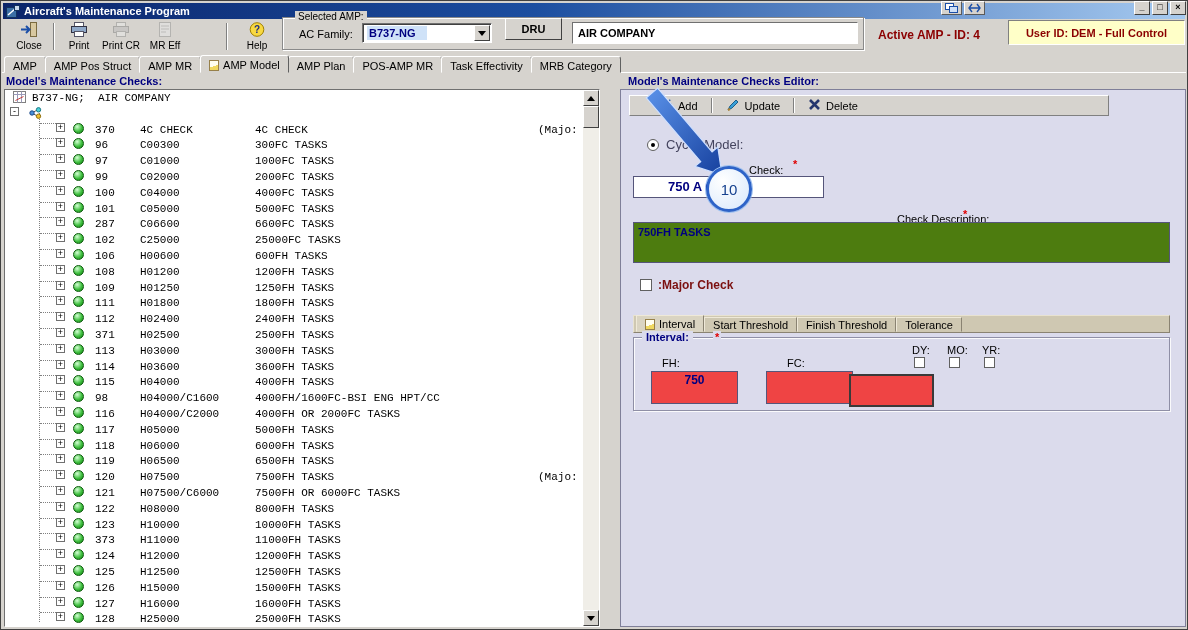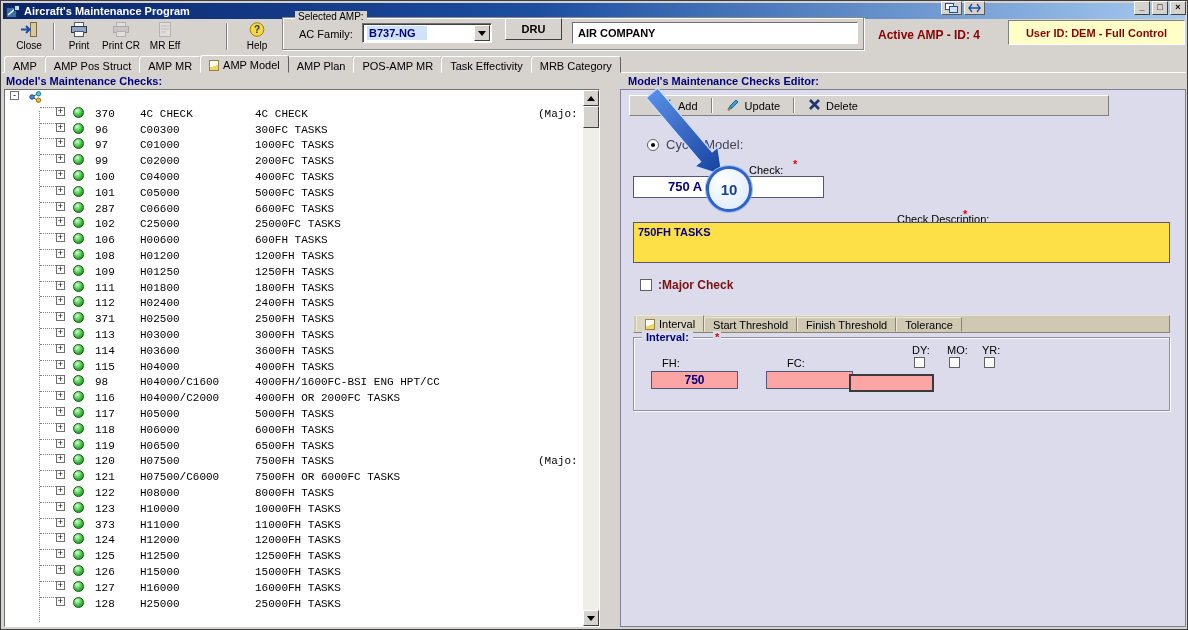--- a/index.html
+++ b/index.html
@@ -75,44 +75,44 @@
   .radio-row { position:absolute; left:26px; top:47px; display:flex; align-items:center; gap:7px; }
   .radio { width:12px; height:12px; border-radius:50%; background:#fff; border:1px solid #606060; position:relative; }
   .radio::after { content:""; position:absolute; left:3px; top:3px; width:4px; height:4px; border-radius:50%; background:#000; }
   .radio-label { font-size:13px; color:#44445e; }
   .check-label { position:absolute; left:128px; top:74px; }
   .ast { color:#e00000; font-weight:bold; }
   .ast1 { position:absolute; left:172px; top:68px; }
   .check-field { position:absolute; left:12px; top:86px; width:191px; height:22px; background:#fff; border:1px solid #55557a; font-weight:bold; color:#000080; font-size:13px; line-height:20px; padding-left:34px; white-space:nowrap; overflow:hidden; }
   .desc-label { position:absolute; left:276px; top:123px; }
   .ast2 { position:absolute; left:342px; top:118px; }
-  .desc-area { position:absolute; left:12px; top:132px; width:537px; height:41px; background:#fde047; border:1px solid #55557a; color:#000080; font-weight:bold; padding:3px 4px; }
+  .desc-area { position:absolute; left:12px; top:132px; width:537px; height:41px; background:#4d7c0f; border:1px solid #55557a; color:#000080; font-weight:bold; padding:3px 4px; }
   .major-row { position:absolute; left:19px; top:188px; display:flex; align-items:center; gap:6px; }
   .cb { width:12px; height:12px; background:#fff; border:1px solid #606060; }
   .major-label { color:#7b1010; font-weight:bold; font-size:12px; }
   .subtabs { position:absolute; left:12px; top:225px; width:537px; height:18px; background:#cfc8b2; border:1px solid; border-color:#e8e2d0 #8a8372 #8a8372 #e8e2d0; display:flex; align-items:flex-end; padding-left:2px; }
   .stab { height:15px; padding:1px 8px 0; background:#cfc8b2; border:1px solid; border-color:#efe9d8 #8a8372 transparent #efe9d8; display:flex; align-items:center; white-space:nowrap; }
   .stab.active { height:17px; background:#dad4c2; font-weight:normal; }
   .mini-doc { display:inline-block; width:10px; height:11px; background:linear-gradient(160deg,#fffef0 55%,#f0d860 55%); border:1px solid #97804a; margin-right:4px; flex:0 0 auto; }
   .int-group { position:absolute; left:12px; top:247px; width:537px; height:74px; border:1px solid #8f8fa6; box-shadow:inset 1px 1px 0 rgba(255,255,255,.85), 1px 1px 0 rgba(255,255,255,.85); }
   .int-legend { position:absolute; left:8px; top:-7px; background:#dbdbec; padding:0 4px; color:#000080; font-weight:bold; }
   .ast3 { position:absolute; left:79px; top:-7px; background:#dbdbec; padding:0 2px; }
   .ilabel { position:absolute; }
   .lab-dy { left:278px; top:6px; } .lab-mo { left:313px; top:6px; } .lab-yr { left:348px; top:6px; }
   .lab-fh { left:28px; top:19px; } .lab-fc { left:153px; top:19px; }
   .icb { position:absolute; width:11px; height:11px; background:#fff; border:1px solid #606060; }
   .cb-dy { left:280px; top:19px; } .cb-mo { left:315px; top:19px; } .cb-yr { left:350px; top:19px; }
-  .sfield { position:absolute; background:#fca5a5; border:1px solid #55557a; height:18px; line-height:17px; }
+  .sfield { position:absolute; background:#ef4444; border:1px solid #55557a; height:33px; line-height:17px; }
   .fh-field { left:17px; top:33px; width:87px; text-align:center; color:#000080; font-weight:bold; font-size:12px; }
   .fc-field { left:132px; top:33px; width:87px; }
   .wide-field { left:215px; top:36px; width:85px; border:2px solid #3a3a3a; }
 
   
   .callout-svg { position:absolute; left:600px; top:80px; width:200px; height:140px; z-index:60; pointer-events:none; }
-  .callout { position:absolute; left:706px; top:166px; width:46px; height:46px; border:3px solid #2d63c8; border-radius:50%; background:radial-gradient(circle at 35% 30%,#ffffff,#d8e8fc); display:flex; align-items:center; justify-content:center; font-weight:bold; font-size:15px; color:#16418f; z-index:61; box-shadow:0 0 0 1px #9cc0f0; }
+  .callout { position:absolute; left:706px; top:166px; width:46px; height:46px; border:3px solid #2d63c8; border-radius:50%; background:radial-gradient(circle at 35% 30%,#ffffff,#d8e8fc); display:flex; align-items:center; justify-content:center; font-weight:normal; font-size:15px; color:#16418f; z-index:61; box-shadow:0 0 0 1px #9cc0f0; }
 </style>
 </head>
 <body>
 
 <div class="screen">
 
   <div class="titlebar">
     <span class="app-icon">
       <svg width="14" height="13" viewBox="0 0 14 13">
           <rect x="0.5" y="2.5" width="10" height="10" fill="#3a6ea5" stroke="#12315e"></rect>
@@ -227,20 +227,28 @@
       </div>
     </div>
 
   <div class="main">
     <span class="lp-title">Model's Maintenance Checks:</span>
     <span class="rp-title">Model's Maintenance Checks Editor:</span>
 
     <div class="tree">
       <div class="tree-content">
         <div class="vdot"></div>
+        <div class="trow">
+          <span class="icon-grid"><svg width="13" height="12" viewBox="0 0 13 12">
+                <rect x="0.5" y="0.5" width="12" height="11" fill="#fff" stroke="#808080"></rect>
+                <path d="M0.5 3.5 H12.5 M4.5 0.5 V11.5 M8.5 0.5 V11.5" stroke="#9a9ab8"></path>
+                <path d="M2.5 9.5 L10.5 5.5" stroke="#c04040"></path>
+              </svg></span>
+          <span class="r1-label">B737-NG;  AIR COMPANY</span>
+        </div>
         <div class="trow">
           <span class="expand2">-</span>
           <span class="icon-model"><svg width="13" height="12" viewBox="0 0 13 12">
                 <path d="M4.5 5 L8 3.2 M4.5 7 L8 8.8" stroke="#555"></path>
                 <circle cx="3" cy="6" r="2.2" fill="#4a90d8" stroke="#1a4a88"></circle>
                 <circle cx="9.5" cy="2.8" r="2.2" fill="#4ad0d8" stroke="#1a7a88"></circle>
                 <circle cx="9.5" cy="9.2" r="2.2" fill="#f0c030" stroke="#907010"></circle>
               </svg></span>
         </div>
         <div>

